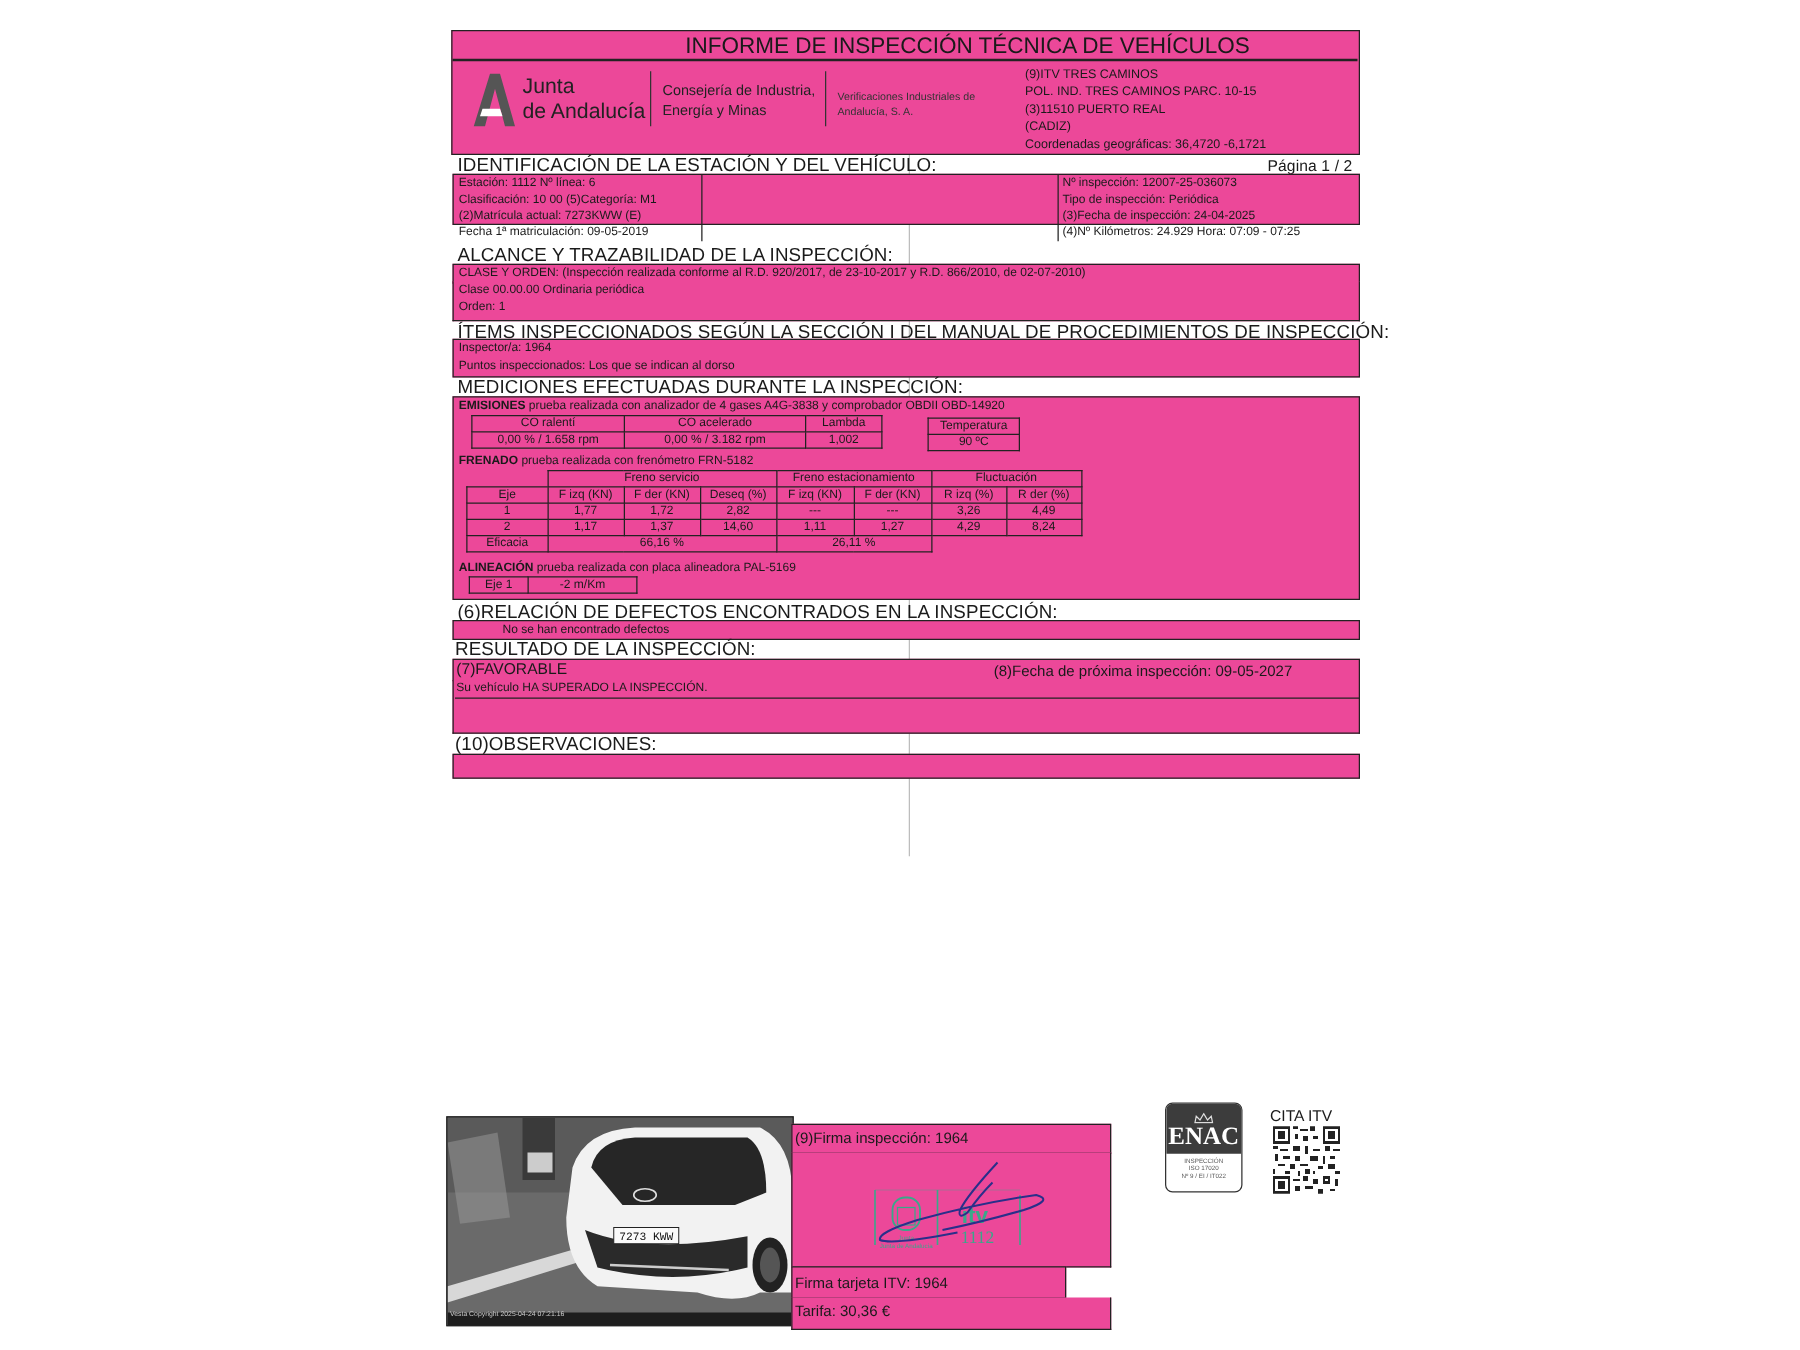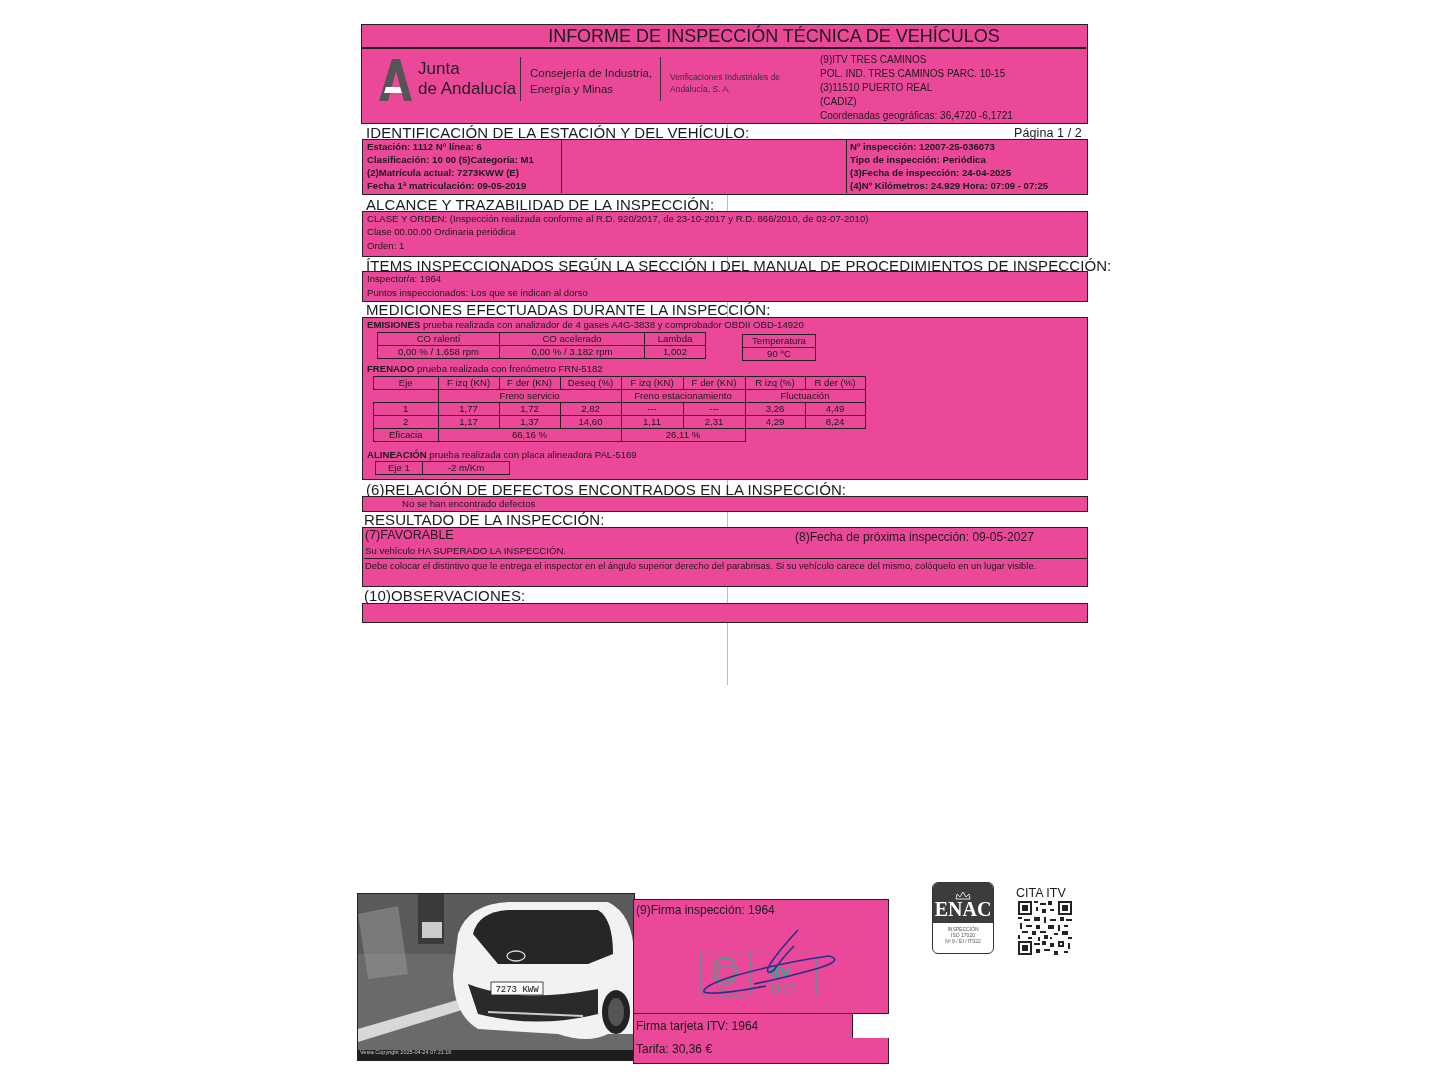--- a/index.html
+++ b/index.html
@@ -52,21 +52,21 @@
     <div>(9)ITV TRES CAMINOS</div>
     <div>POL. IND. TRES CAMINOS PARC. 10-15</div>
     <div>(3)11510 PUERTO REAL</div>
     <div>(CADIZ)</div>
     <div>Coordenadas geográficas: 36,4720   -6,1721</div>
   </div>
 </div>
 
 <div class="sec-title" style="left:366px; top:124px;">IDENTIFICACIÓN DE LA ESTACIÓN Y DEL VEHÍCULO:</div>
 <div class="sec-title" style="left:1014px; top:126px; font-size:12.5px;">Página 1 / 2</div>
-<div class="box" style="left:362px; top:139px; width:726px; height:56px;font-weight:bold;">
+<div class="box" style="left:362px; top:139px; width:726px; height:41px;">
   <div class="abs small" style="left:4px; top:0;">
     <div>Estación: 1112    Nº línea: 6</div>
     <div>Clasificación: 10 00 (5)Categoría: M1</div>
     <div>(2)Matrícula actual: 7273KWW (E)</div>
     <div>Fecha 1ª matriculación: 09-05-2019</div>
   </div>
   <div class="vline" style="left:198px; top:0; height:53px; background:#222;"></div>
   <div class="vline" style="left:483px; top:0; height:53px; background:#222;"></div>
   <div class="abs small" style="left:487px; top:0;">
     <div>Nº inspección:  12007-25-036073</div>
@@ -120,52 +120,52 @@
         </tr>
   </tbody>
     </table>
 
   <div class="abs small" style="left:4px; top:44px;">
     <span class="bold">FRENADO</span><span> prueba realizada con frenómetro FRN-5182</span>
   </div>
   <table class="tbl" style="left:10px; top:58px;">
     <tbody>
         <tr>
+      <td class="noborder" style="width:60px;"></td>
+      <td colspan="3">Freno servicio</td>
+      <td colspan="2">Freno estacionamiento</td>
+      <td colspan="2">Fluctuación</td>
+    </tr>
+    <tr>
       <td>Eje</td>
       <td style="width:56px;">F izq (KN)</td>
       <td style="width:56px;">F der (KN)</td>
       <td style="width:56px;">Deseq (%)</td>
       <td style="width:57px;">F izq (KN)</td>
       <td style="width:57px;">F der (KN)</td>
       <td style="width:55px;">R izq (%)</td>
       <td style="width:55px;">R der (%)</td>
     </tr>
     <tr>
-      <td class="noborder" style="width:60px;"></td>
-      <td colspan="3">Freno servicio</td>
-      <td colspan="2">Freno estacionamiento</td>
-      <td colspan="2">Fluctuación</td>
-    </tr>
-    <tr>
       <td>1</td>
       <td>1,77</td>
       <td>1,72</td>
       <td>2,82</td>
       <td>---</td>
       <td>---</td>
       <td>3,26</td>
       <td>4,49</td>
     </tr>
     <tr>
       <td>2</td>
       <td>1,17</td>
       <td>1,37</td>
       <td>14,60</td>
       <td>1,11</td>
-      <td>2,31</td>
+      <td>1,27</td>
       <td>4,29</td>
       <td>8,24</td>
     </tr>
     <tr>
       <td>Eficacia</td>
       <td colspan="3">66,16 %</td>
       <td colspan="2">26,11 %</td>
       <td colspan="2" class="noborder"></td>
     </tr>
   </tbody>
@@ -190,21 +190,20 @@
 </div>
 
 <div class="sec-title" style="left:364px; top:511px;">RESULTADO DE LA INSPECCIÓN:</div>
 <div class="box" style="left:362px; top:527px; width:726px; height:18px;">
   <div class="abs" style="left:2px; top:0; font-size:12.5px;">(7)FAVORABLE</div>
   <div class="abs" style="left:432px; top:2px; font-size:12px; white-space:nowrap;">(8)Fecha de próxima inspección: 09-05-2027</div>
 </div>
 <div class="box" style="left:362px; top:544px; width:726px; height:43px; border-top:none;">
   <div class="abs small" style="left:2px; top:0;">Su vehículo HA SUPERADO LA INSPECCIÓN.</div>
   <div class="abs" style="left:1px; top:1px; width:724px; height:1px; background:#222; top:14px;"></div>
-  <div class="abs" style="left:2px; top:16px; width:720px; font-size:9.4px; line-height:12px; white-space:normal;">Debe colocar el distintivo que le entrega el inspector en el ángulo superior derecho del parabrisas. Si su vehículo carece del mismo, colóquelo en un lugar visible.</div>
 </div>
 
 <div class="sec-title" style="left:364px; top:587px;">(10)OBSERVACIONES:</div>
 <div class="box" style="left:362px; top:603px; width:726px; height:20px;">
   <div class="abs small" style="left:2px; top:2px;"></div>
 </div>
 
 <div class="abs" style="left:357px; top:893px; width:278px; height:168px; background:#4a4a4a; border:1.5px solid #222; box-sizing:border-box; overflow:hidden;">
   <svg width="276" height="166" viewBox="0 0 276 166">
     <rect width="276" height="166" fill="#6a6a6a"></rect>

